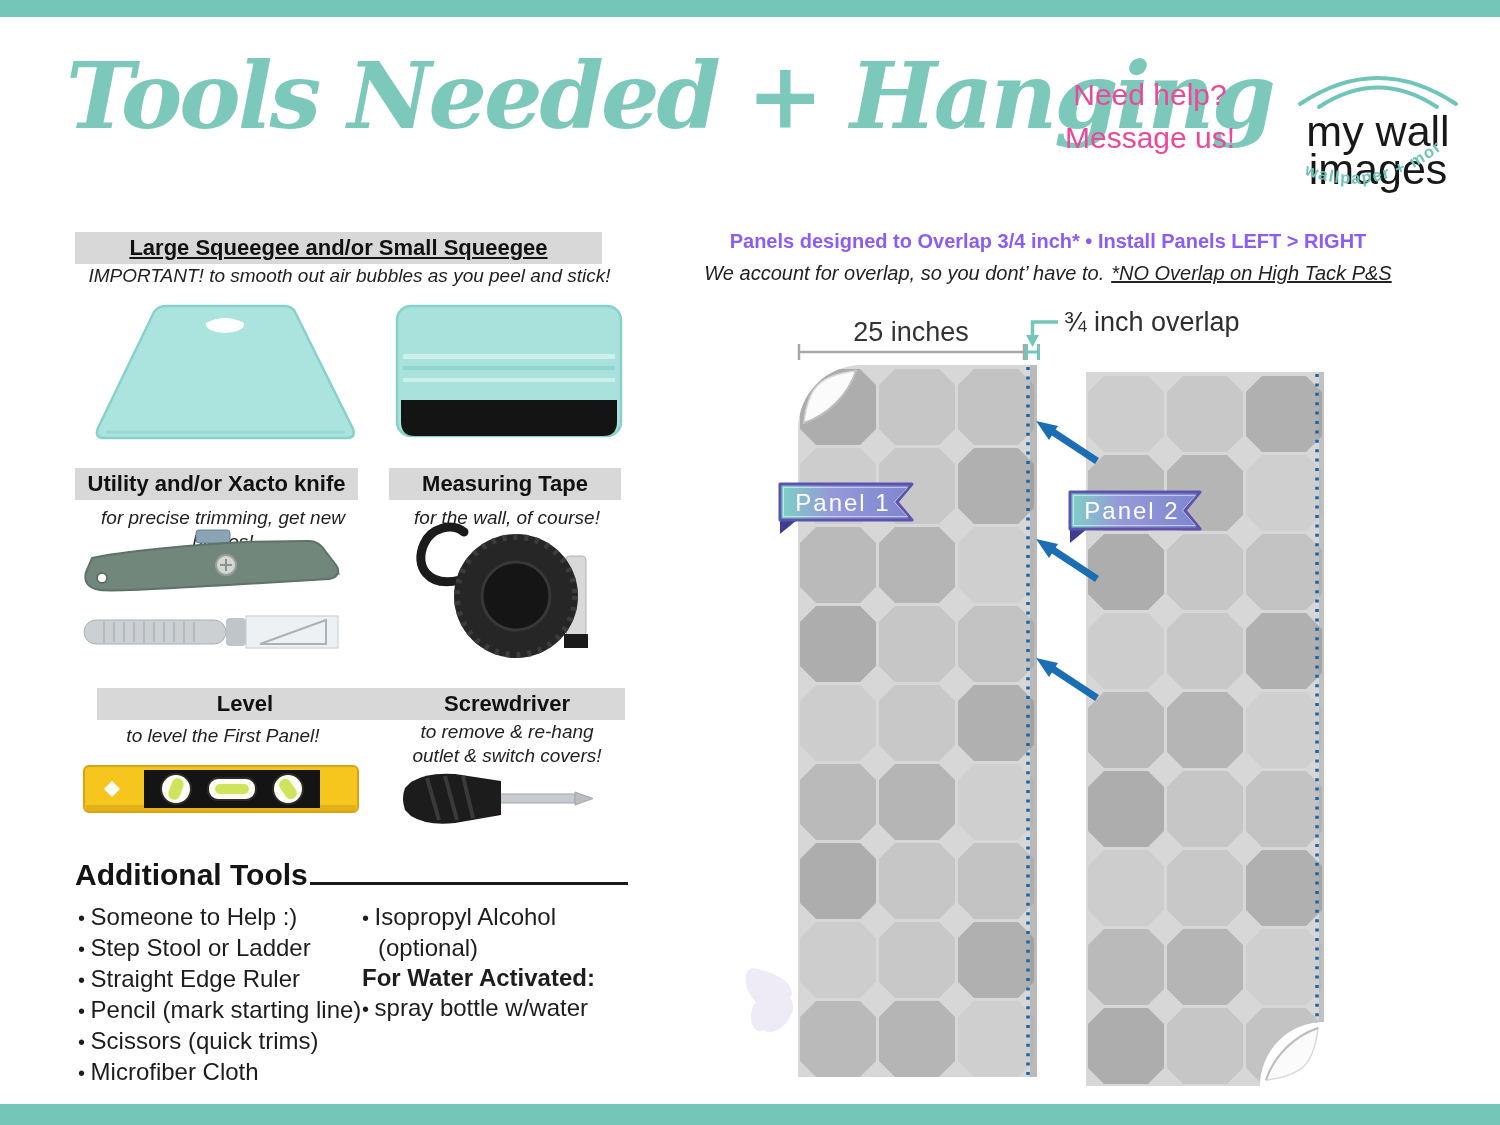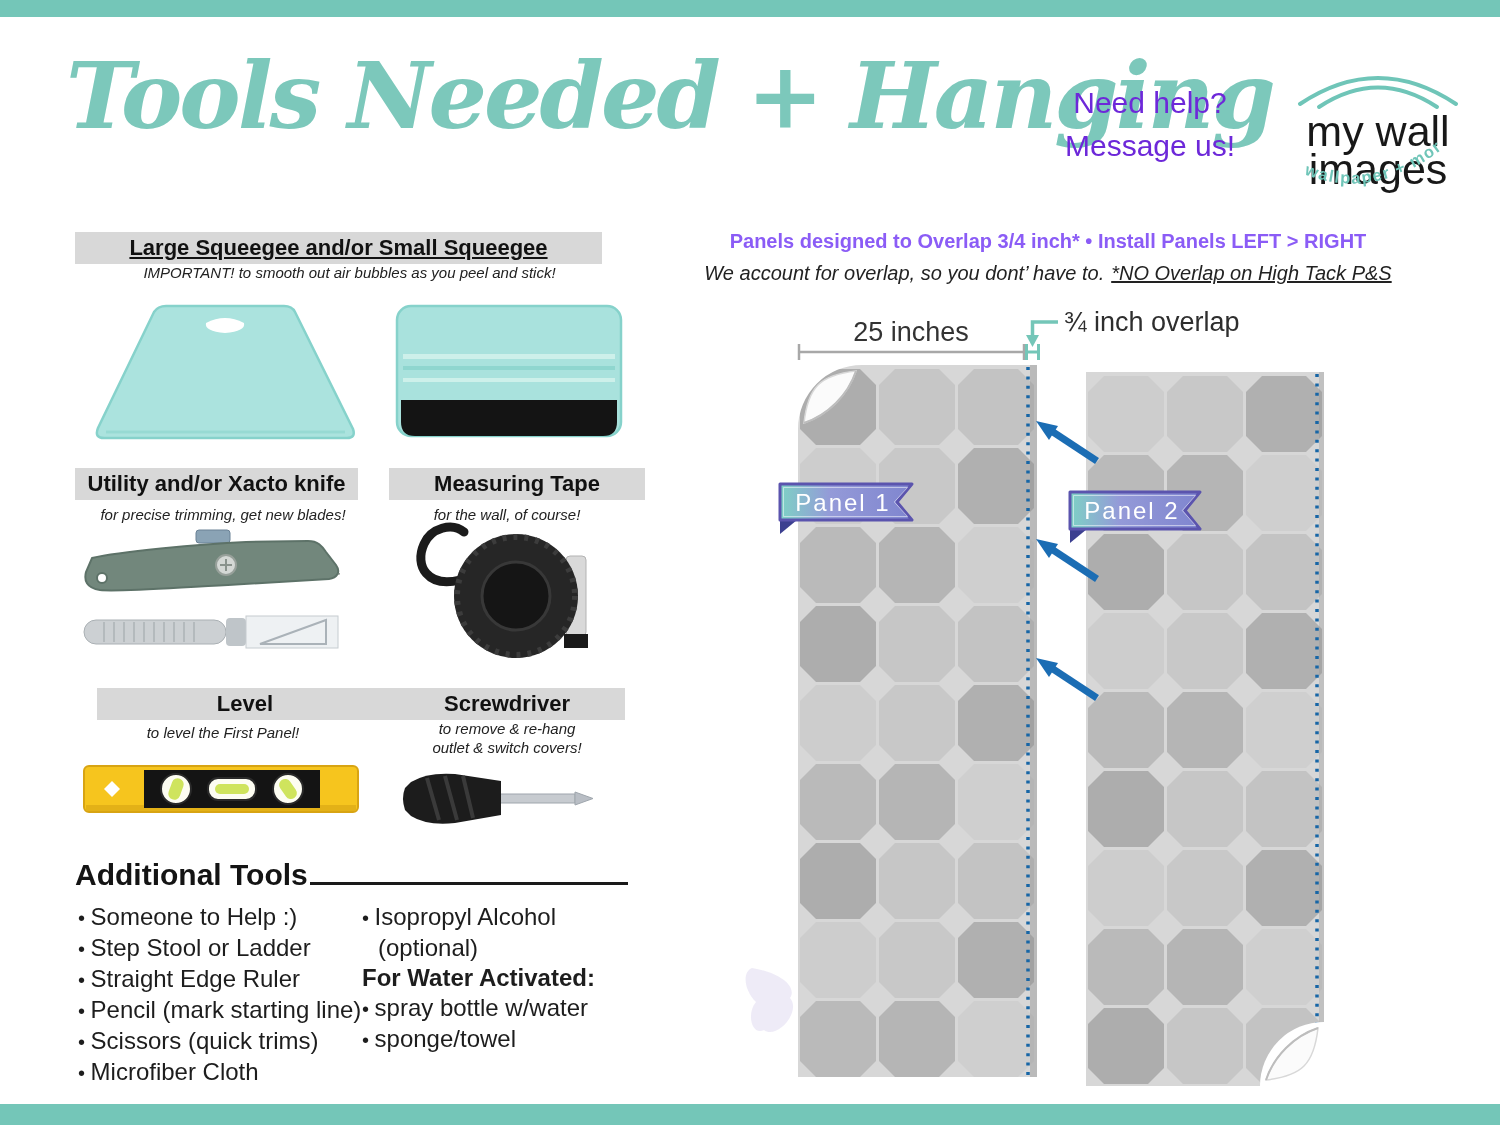--- a/index.html
+++ b/index.html
@@ -11,27 +11,27 @@
   *{margin:0;padding:0;box-sizing:border-box;}
   html,body{background:#fff;}
   body{font-family:"Liberation Sans",sans-serif;color:var(--ink);}
   .page{position:relative;width:1500px;height:1125px;background:#fff;overflow:hidden;}
   .bar-teal{position:absolute;left:0;width:1500px;background:var(--teal);}
   .top-bar{top:0;height:17px;}
   .bottom-bar{top:1104px;height:21px;}
   .script-title{position:absolute;left:66px;top:42px;width:940px;
     font-family:"DejaVu Serif",serif;font-style:italic;font-weight:bold;
     font-size:92px;letter-spacing:-3px;color:#7cc8bb;white-space:nowrap;}
-  .help-text{position:absolute;left:1030px;top:82px;width:240px;text-align:center;
-    font-size:30px;line-height:1.42;color:#6d28d9;}
+  .help-text{position:absolute;left:1030px;top:74px;width:240px;text-align:center;
+    font-size:30px;line-height:1.42;color:#ec4899;}
   .logo{position:absolute;left:1288px;top:50px;}
   .sec-bar{position:absolute;height:32px;background:var(--header-gray);
     display:flex;align-items:center;justify-content:center;
     font-weight:bold;font-size:22px;color:#111;white-space:nowrap;}
-  .note{position:absolute;font-style:italic;font-size:15px;color:#222;
+  .note{position:absolute;font-style:italic;font-size:19px;color:#222;
     text-align:center;line-height:1.25;}
   .tool-img{position:absolute;}
   .addl-heading{position:absolute;left:75px;top:858px;font-weight:bold;
     font-size:30px;color:#141414;}
   .addl-rule{position:absolute;left:310px;top:882px;width:318px;height:3px;background:#1a1a1a;}
   .bullets{position:absolute;list-style:none;font-size:24px;line-height:30px;color:#1d1d1d;}
   .bullets li{white-space:nowrap;}
   .bullets li.b::before{content:"• ";font-size:20px;}
   .bullets li.indent{padding-left:16px;}
   .bullets li.bold{font-weight:bold;}
@@ -80,21 +80,21 @@
 
   <svg class="tool-img" style="left:393px;top:302px;" width="232" height="140" viewBox="0 0 232 140">
     <rect x="4" y="4" width="224" height="130" rx="14" fill="#a9e2dd" stroke="#86d2cb" stroke-width="2.5"></rect>
     <rect x="10" y="52" width="212" height="5" fill="#cdf0ea"></rect>
     <rect x="10" y="64" width="212" height="4" fill="#8fd6cf"></rect>
     <rect x="10" y="76" width="212" height="4" fill="#cdf0ea"></rect>
     <path d="M8,98 H224 V120 Q224,134 210,134 H22 Q8,134 8,120 Z" fill="#141414"></path>
   </svg>
 
   <div class="sec-bar" style="left:75px;top:468px;width:283px;">Utility and/or Xacto knife</div>
-  <div class="sec-bar" style="left:389px;top:468px;width:256px;">Measuring Tape</div>
+  <div class="sec-bar" style="left:389px;top:468px;width:232px;">Measuring Tape</div>
   <div class="note" style="left:70px;top:506px;width:306px;">for precise trimming, get new blades!</div>
   <div class="note" style="left:389px;top:506px;width:236px;">for the wall, of course!</div>
 
   <svg class="tool-img" style="left:78px;top:524px;" width="272" height="140" viewBox="0 0 272 140">
     <rect x="118" y="6" width="34" height="13" rx="3" fill="#8aa3b5" stroke="#6a8296"></rect>
     <polygon points="234,24 262,50 234,53" fill="#c2c6c3" stroke="#9aa09c"></polygon>
     <path d="M14,34 C40,28 120,20 168,18 L230,17 C240,17 244,22 248,28 L258,41 C263,48 259,54 251,55 L150,61 C90,64 40,68 22,66 C8,64 6,56 8,48 Z" fill="#72877c" stroke="#5d7268" stroke-width="2"></path>
     <circle cx="148" cy="41" r="10" fill="#d4d8d5" stroke="#97a09a" stroke-width="2"></circle>
     <path d="M142,41 H154 M148,35 V47" stroke="#8a938d" stroke-width="2"></path>
     <circle cx="24" cy="54" r="5" fill="#ffffff" stroke="#5d7268" stroke-width="2"></circle>
@@ -153,21 +153,20 @@
     <li class="b">Pencil (mark starting line)</li>
     <li class="b">Scissors (quick trims)</li>
     <li class="b">Microfiber Cloth</li>
   </ul>
 
   <ul class="bullets" style="left:362px;top:902px;width:280px;">
     <li class="b">Isopropyl Alcohol</li>
     <li class="indent">(optional)</li>
     <li class="bold">For Water Activated:</li>
     <li class="b">spray bottle w/water</li>
-    <li class="b">sponge/towel</li>
   </ul>
 
   <div class="panels-heading">Panels designed to Overlap 3/4 inch* • Install Panels LEFT &gt; RIGHT</div>
   <div class="panels-sub">
     <span>We account for overlap, so you dont’ have to.</span><span class="ul">*NO Overlap on High Tack P&amp;S</span>
   </div>
 
   <svg class="diagram" width="760" height="800" viewBox="700 300 760 800">
     <defs>
       <linearGradient id="ribbonGrad" x1="0" y1="0" x2="1" y2="0">

